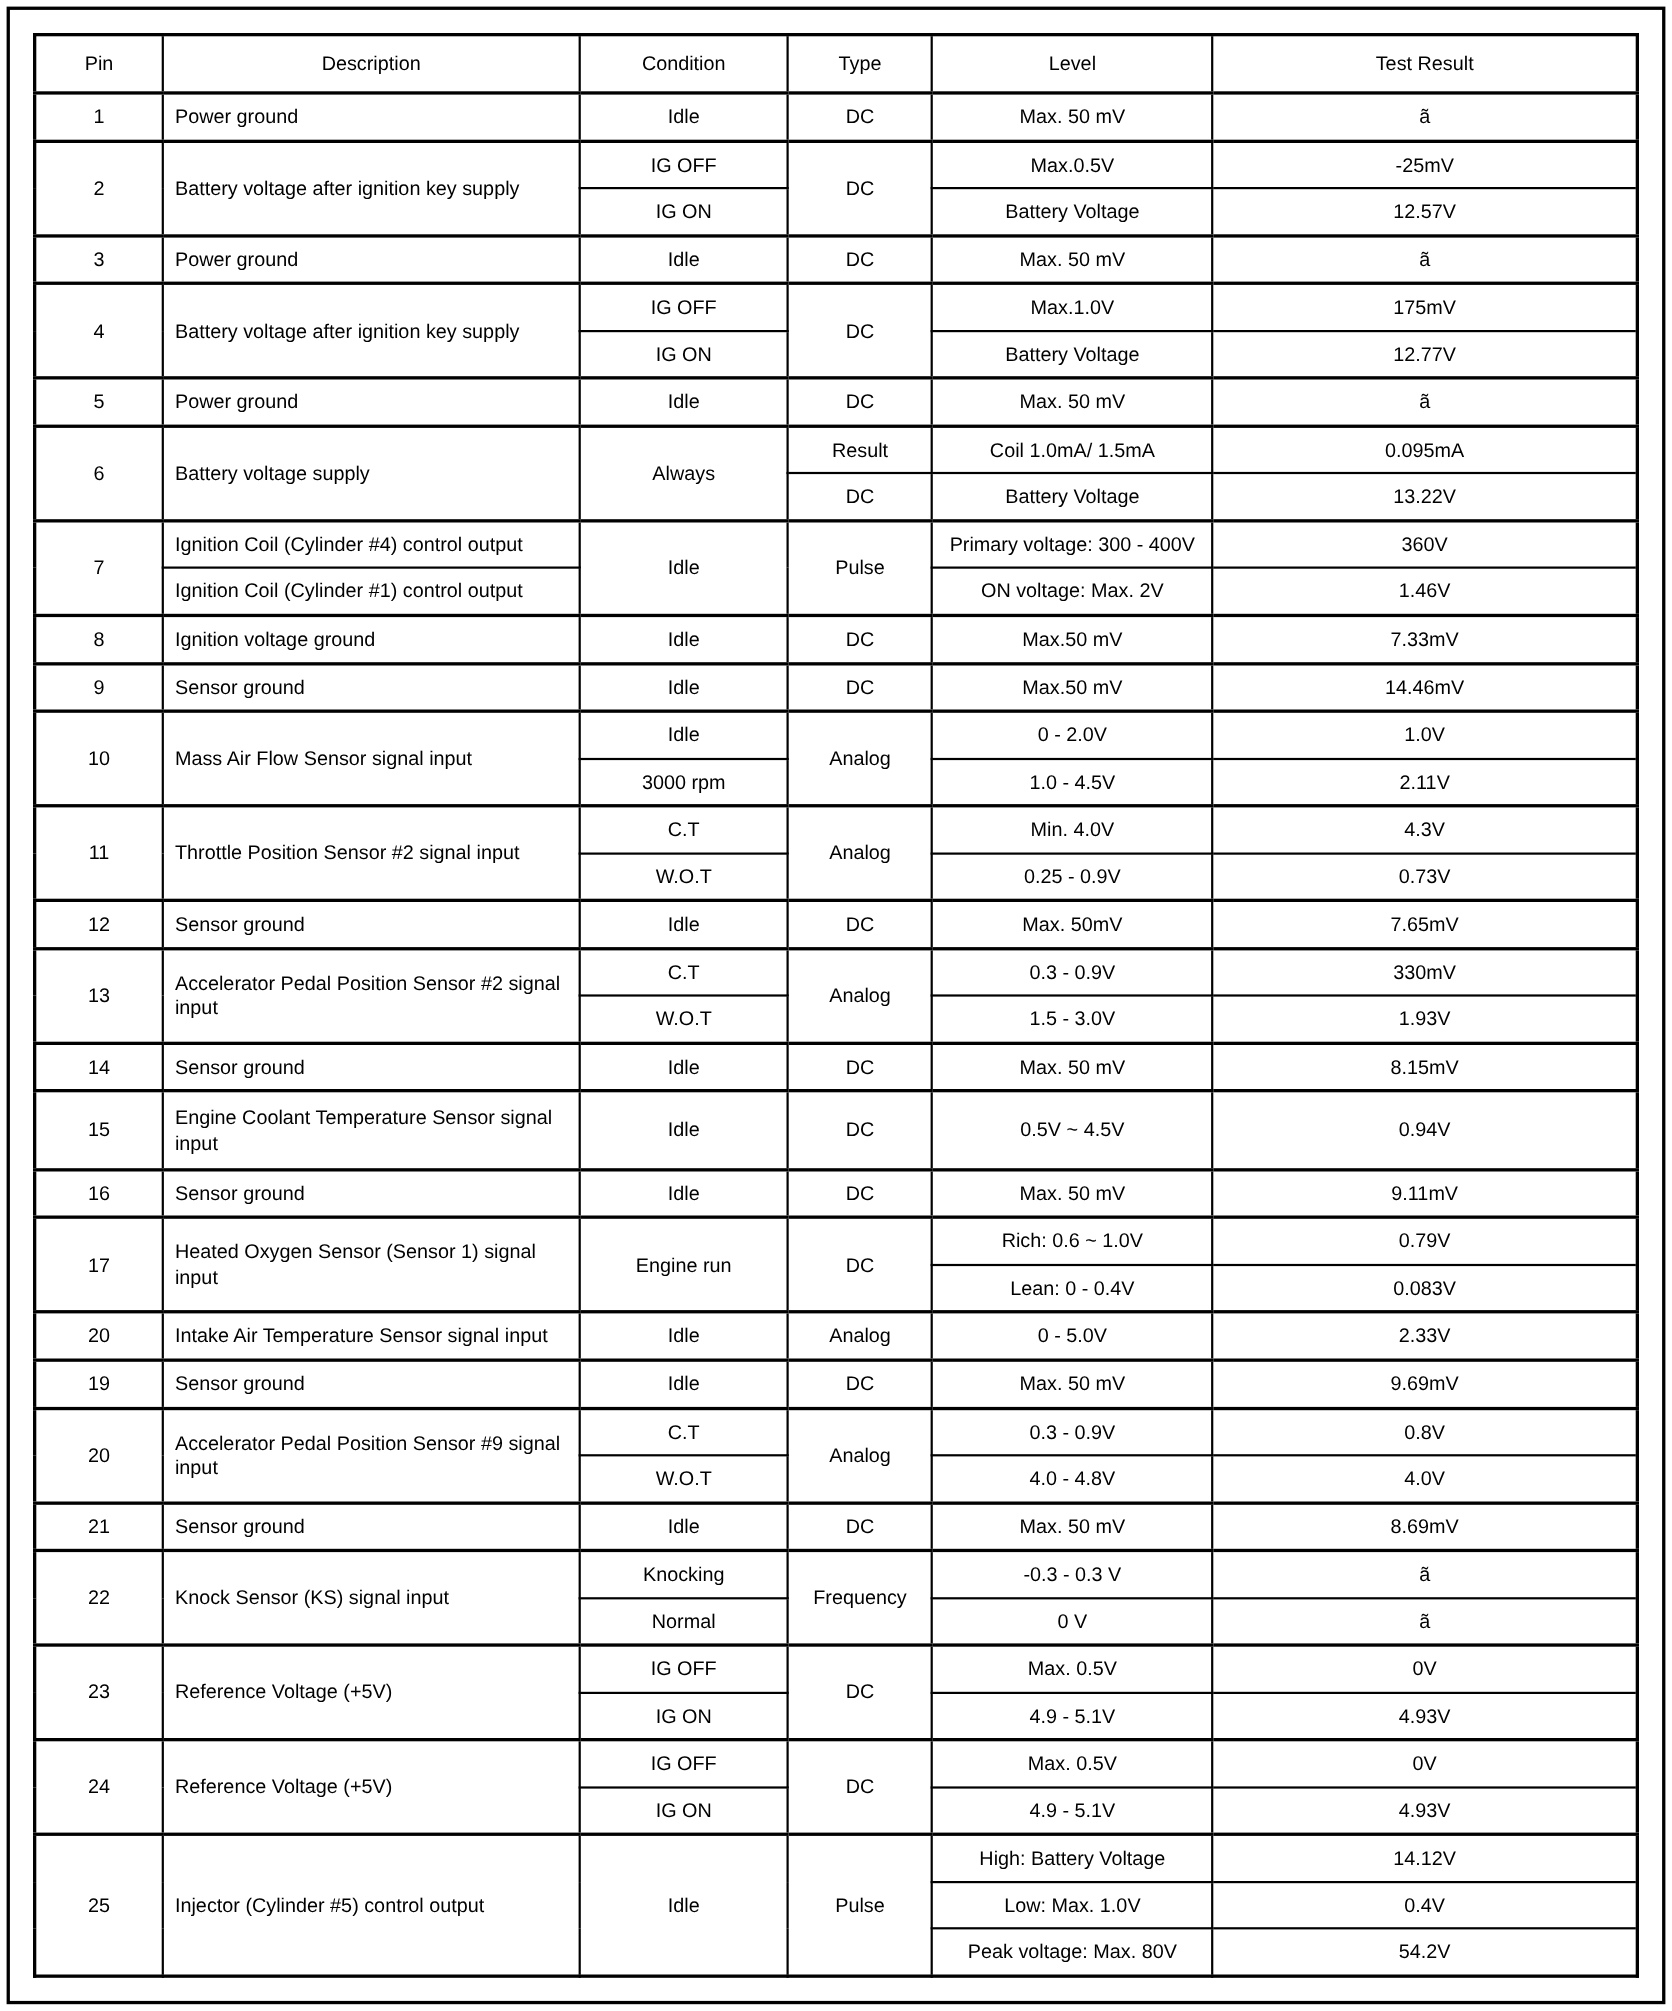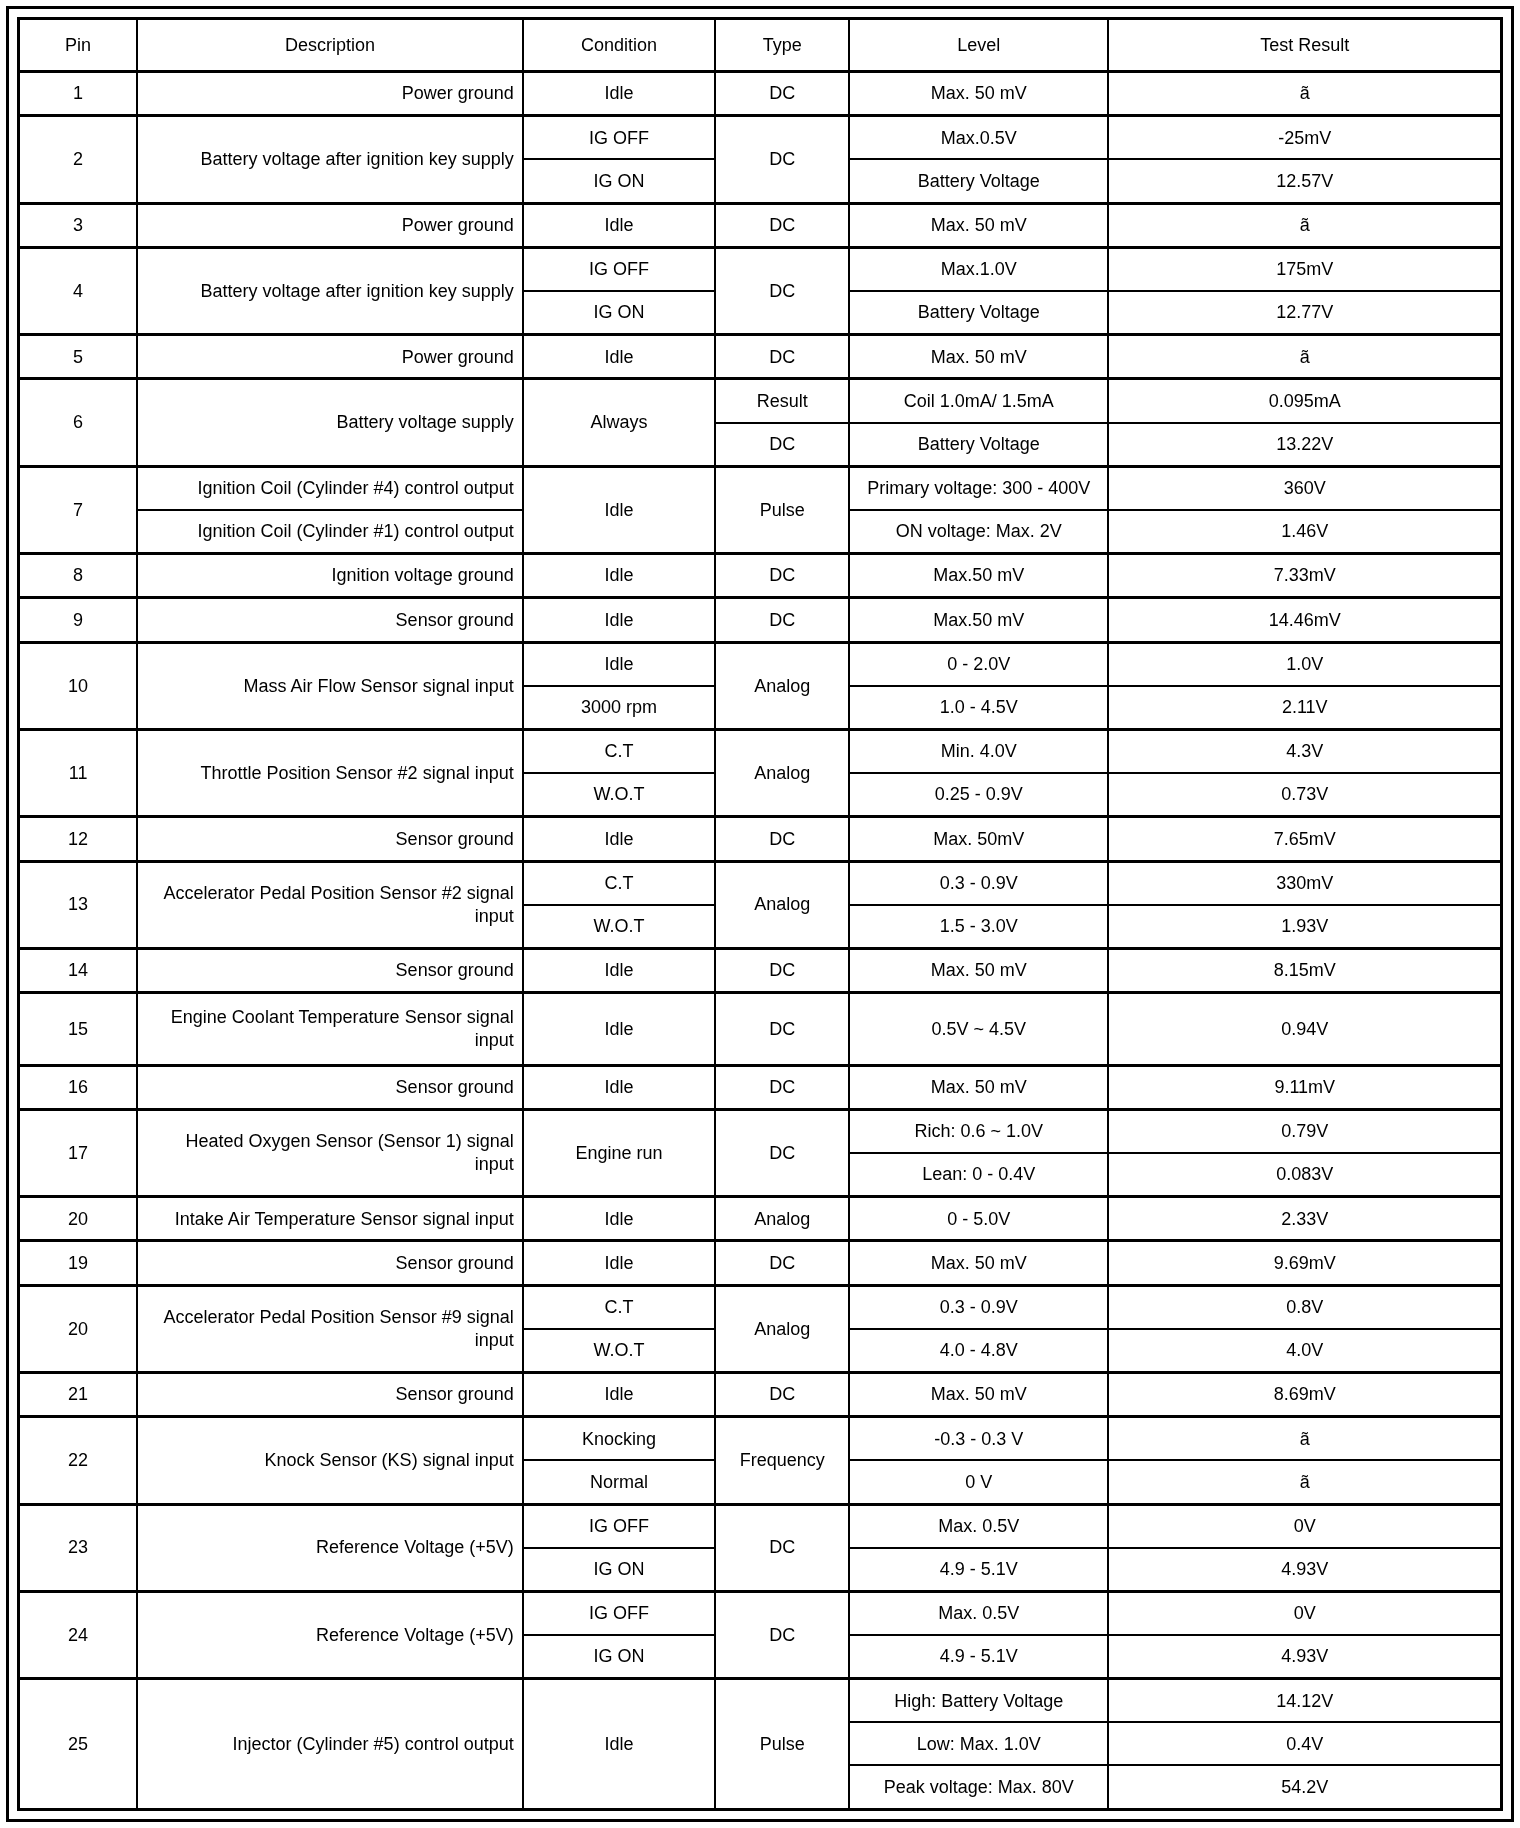--- a/index.html
+++ b/index.html
@@ -14,21 +14,21 @@
     font-family: "Liberation Sans", sans-serif;
     color: #000000;
   }
   .frame {
     position: absolute;
     left: 6px;
     top: 6px;
     right: 6px;
     bottom: 6px;
     border: 3px solid #000000;
-    padding: 8px;
+    padding: 21px;
     box-sizing: border-box;
   }
   table.pin-table {
     width: 100%;
     height: 100%;
     border-collapse: collapse;
     table-layout: fixed;
     border: 3px solid #000000;
   }
   th, td {
@@ -40,21 +40,21 @@
     vertical-align: middle;
     overflow: hidden;
     word-wrap: break-word;
   }
   thead th {
     font-weight: 400;
     height: 40px;
     border-bottom: 3px solid #000000;
   }
   td.description-cell {
-    text-align: right;
+    text-align: left;
     padding-left: 10px;
   }
   tr.group-first td {
     border-top: 3px solid #000000;
   }
   col.c-pin    { width: 8%; }
   col.c-desc   { width: 26%; }
   col.c-cond   { width: 13%; }
   col.c-type   { width: 9%; }
   col.c-level  { width: 17.5%; }

